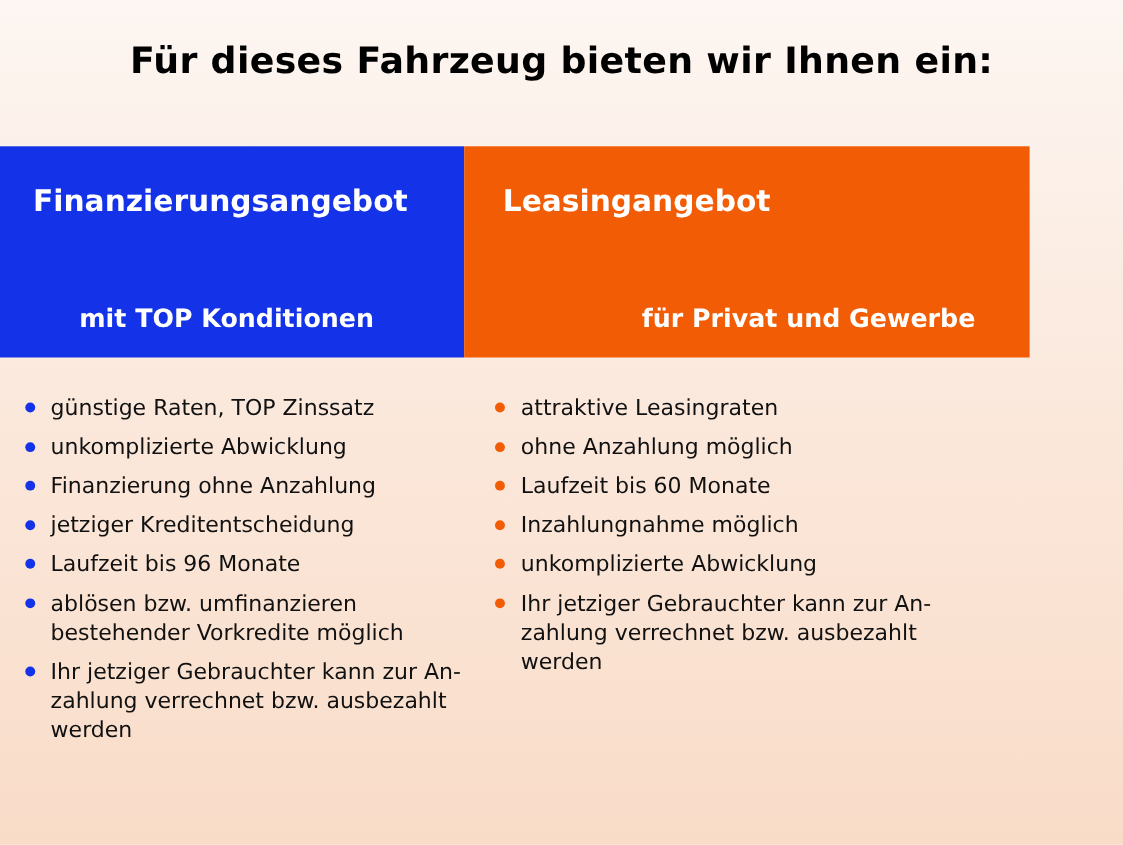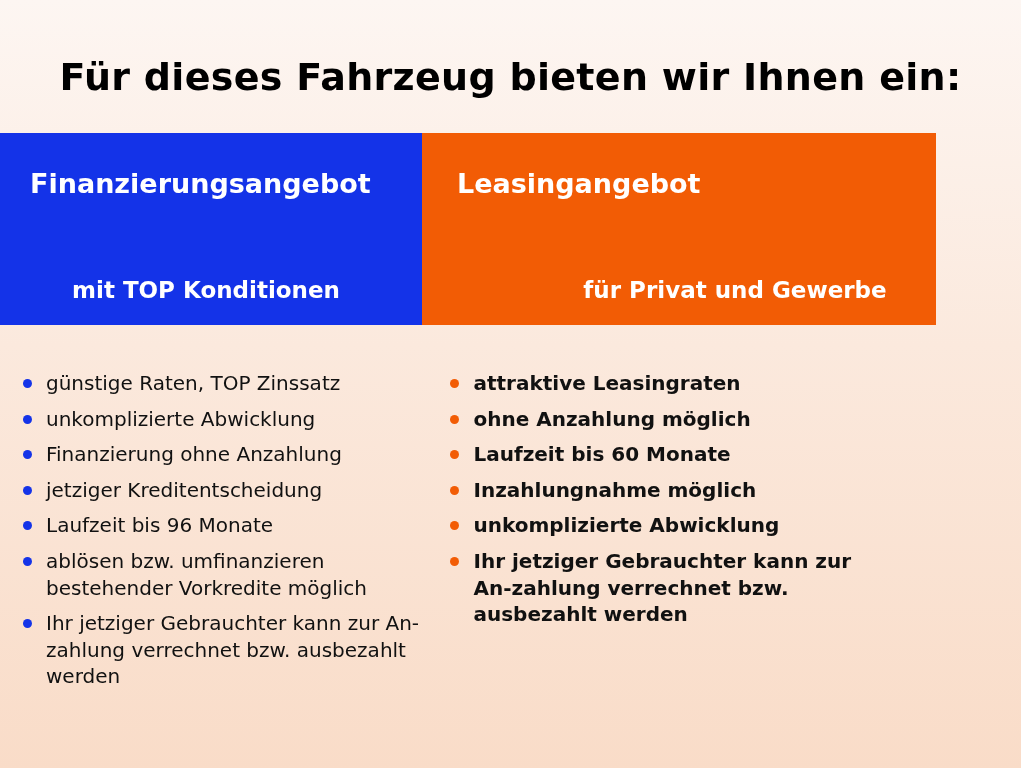--- a/index.html
+++ b/index.html
@@ -14,25 +14,25 @@
     background: linear-gradient(180deg, #fdf6f2 0%, #fbe9dd 45%, #f9dcc8 100%);
   }
   .slide {
     position: relative;
     width: 1021px;
     height: 768px;
     box-sizing: border-box;
   }
   .title {
     text-align: center;
-    font-size: 38px;
+    font-size: 33px;
     font-weight: bold;
     color: #000000;
     letter-spacing: 0.3px;
-    padding-top: 55px;
+    padding-top: 35px;
     font-family: "DejaVu Sans", sans-serif;
   }
   .banner {
     position: absolute;
     top: 133px;
     left: 0;
     width: 1021px;
     height: 192px;
     display: flex;
   }
@@ -74,21 +74,21 @@
   .banner-left .banner-sub {
     padding-right: 10px;
     box-sizing: border-box;
   }
   .banner-right .banner-sub {
     padding-left: 20px;
     box-sizing: border-box;
   }
   .columns {
     position: absolute;
-    top: 370px;
+    top: 357px;
     left: 0;
     width: 872px;
     display: flex;
   }
   .col {
     box-sizing: border-box;
   }
   .col-left {
     width: 507px;
     padding-left: 18px;
@@ -115,21 +115,21 @@
     left: 5px;
     top: 9px;
     width: 9px;
     height: 9px;
     border-radius: 50%;
     display: block;
   }
   .col-left ul.bullets li .dot { background: #1433e8; }
   .col-right ul.bullets li .dot { background: #f25c05; }
   .col-left ul.bullets li { font-weight: normal; }
-  .col-right ul.bullets li { font-weight: bold; }
+  .col-right ul.bullets li { font-weight: normal; }
 </style>
 </head>
 <body>
 
 <div class="slide">
 
   <div class="title">Für dieses Fahrzeug bieten wir Ihnen ein:</div>
 
   <div class="banner">
     <div class="banner-col banner-left">

